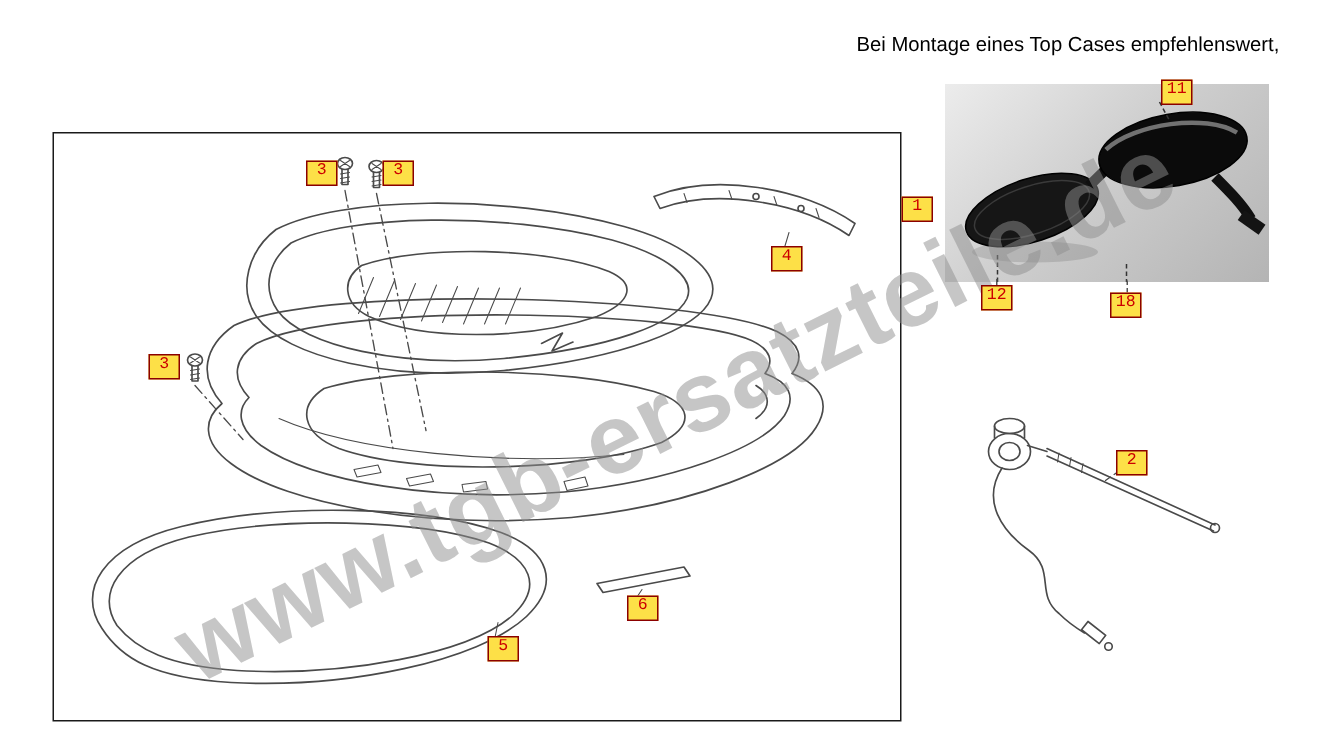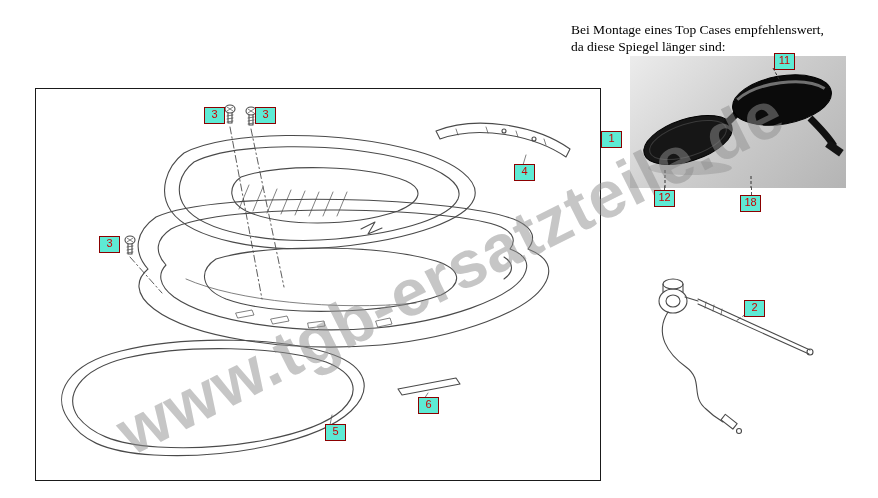--- a/index.html
+++ b/index.html
@@ -1,50 +1,49 @@
 <!DOCTYPE html>
 <html style="--callout: #cc0000; --callout_border: #8b0000; --diagram_line: #4a4a4a; --watermark: #8f8f8f;"><head>
 <meta charset="utf-8">
 <style>
   html,body{margin:0;padding:0;}
   body{
     width:878px;height:498px;position:relative;background:#ffffff;
     font-family:"Liberation Sans",sans-serif;overflow:hidden;
   }
-  .note{position:absolute;left:571px;top:22px;z-index:2;font-size:13.5px;line-height:16.5px;color:#000;font-family:Liberation Serif, serif;}
+  .note{position:absolute;left:571px;top:22px;z-index:2;font-size:13.5px;line-height:16.5px;color:#000;}
   .watermark{
     position:absolute;left:450px;top:272px;z-index:5;
     transform:translate(-50%,-50%) rotate(-26.5deg);
     font-size:66px;font-weight:700;letter-spacing:1px;white-space:nowrap;
     color:var(--watermark,#8f8f8f);opacity:.5;
   }
   .diagram-box{position:absolute;left:35px;top:88px;width:564px;height:391px;border:1px solid #1a1a1a;z-index:1;background:#fff;}
   .photo{
     position:absolute;left:630px;top:56px;width:216px;height:132px;z-index:1;
     background:linear-gradient(135deg,#ececec 0%,#cfcfcf 45%,#b4b4b4 100%);
   }
   .lockart{position:absolute;left:640px;top:268px;z-index:1;}
   .callout{
     position:absolute;z-index:7;min-width:15px;height:15px;padding:0 2px;
     border:1px solid var(--callout_border,#8b0000);color:var(--callout,#cc0000);
-    background:#5eead4;font-size:11px;line-height:13px;text-align:center;
+    background:#fde047;font-size:11px;line-height:13px;text-align:center;font-family:Liberation Mono, monospace;
   }
   .leader-v{position:absolute;width:0;border-left:1px dashed #555;z-index:2;}
   svg{display:block;}
   .ln{stroke:var(--diagram_line,#4a4a4a);fill:none;stroke-width:1.1;stroke-linecap:round;stroke-linejoin:round;}
   .thin{stroke-width:.7;}
   .dashdot{stroke-dasharray:7 3 1.5 3;stroke-width:.9;}
   .dash{stroke-dasharray:4 3;stroke-width:.9;}
 </style>
 </head>
 <body>
 
 <div class="note">
   <div>Bei Montage eines Top Cases empfehlenswert,</div>
-  <div>da diese Spiegel länger sind:</div>
 </div>
 
 <div class="diagram-box">
   <svg width="562" height="389" viewBox="0 0 562 389">
 
     <g>
       <path class="ln" d="M148,64 C190,42 300,40 380,62 C420,73 445,92 438,110 C430,130 380,150 300,158 C225,165 155,150 135,122 C122,103 130,78 148,64 Z"></path>
       <path class="ln" d="M158,73 C196,54 298,52 372,71 C408,81 428,96 422,110 C414,127 372,143 300,150 C232,156 166,142 149,118 C138,102 144,84 158,73 Z"></path>
       <path class="ln" d="M205,88 C245,74 330,76 370,92 C388,100 386,112 362,122 C315,138 245,138 210,122 C192,113 192,97 205,88 Z"></path>
       <g>

